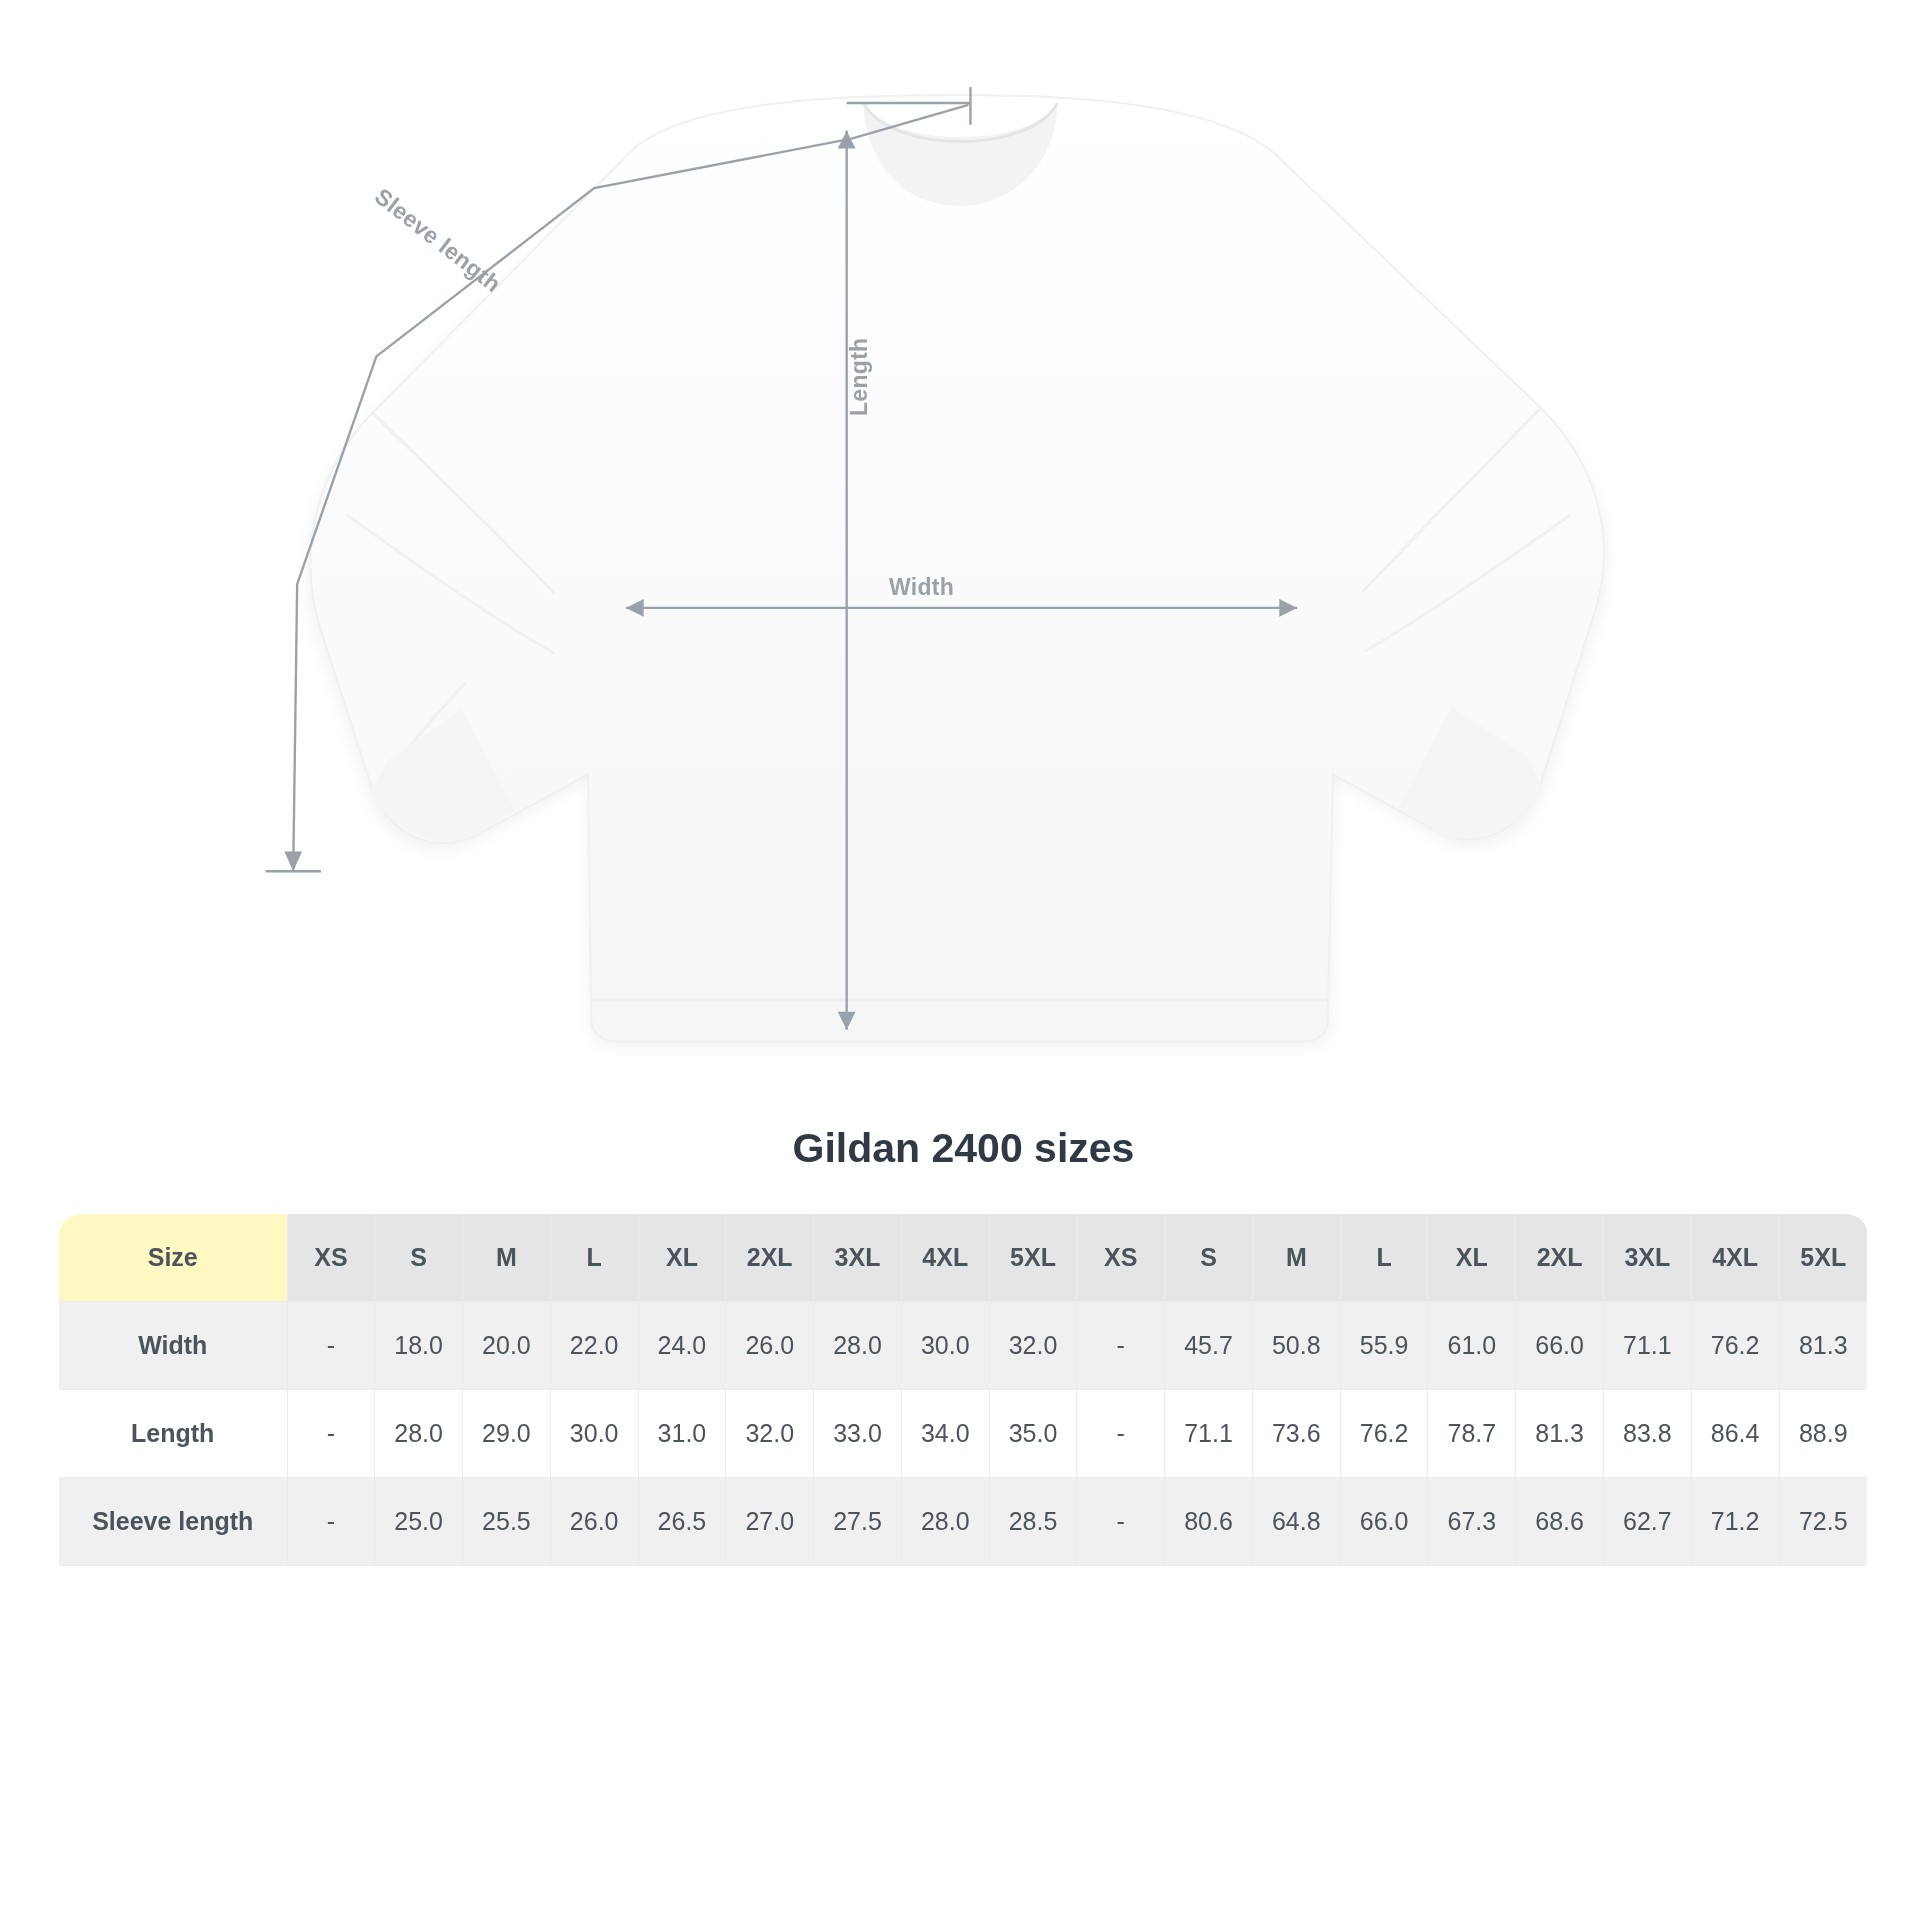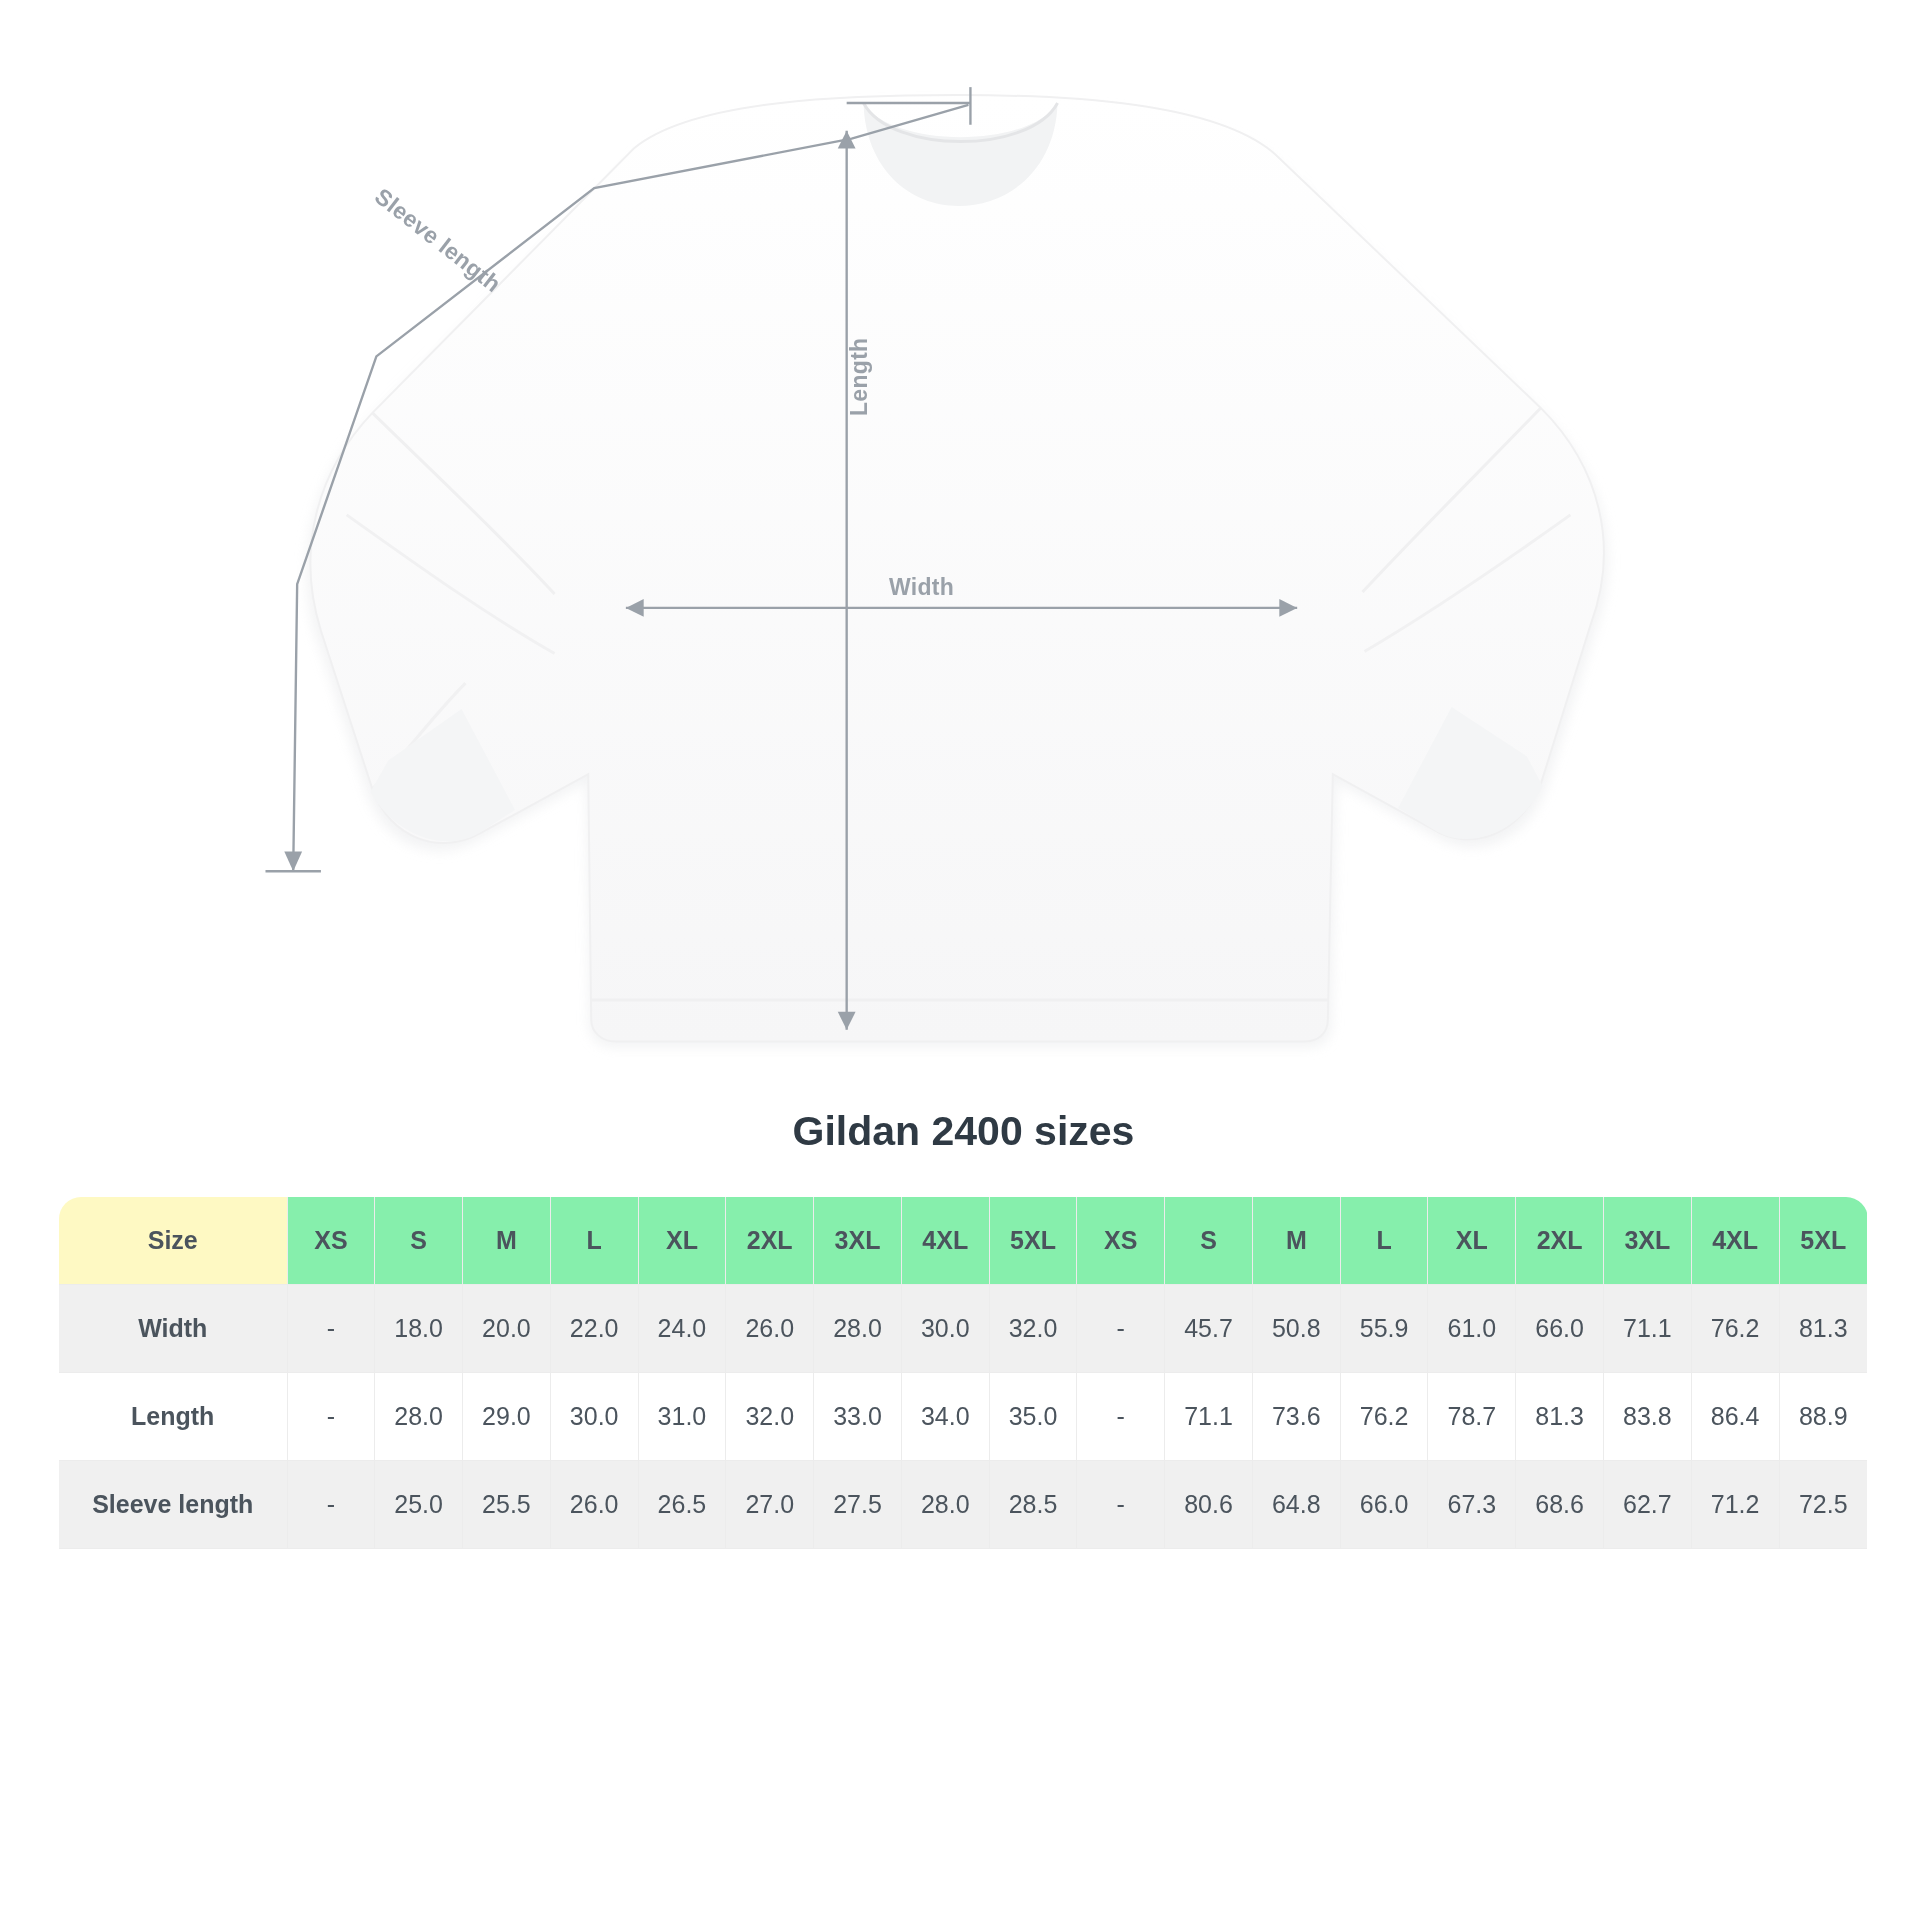--- a/index.html
+++ b/index.html
@@ -53,21 +53,21 @@
     font-size: 23px;
     left: 386px;
     top: 183px;
     transform: rotate(38deg);
     transform-origin: left top;
   }
 
   
   .title-block {
     text-align: center;
-    margin-top: 9px;
+    margin-top: 26px;
   }
   .chart-title {
     font-size: 41px;
     font-weight: bold;
     color: #2f3a44;
     margin: 0 0 22px 0;
   }
   .chart-note {
     font-size: 23px;
     font-style: italic;
@@ -109,21 +109,21 @@
     line-height: 1.2;
   }
   .unit-sub {
     font-size: 22px;
     font-style: italic;
     color: #6f7780;
     display: block;
     line-height: 1.6;
   }
   .head-row th {
-    background: #86efac;
+    background: #e5e5e5;
     font-weight: bold;
     font-size: 26px;
     color: #4b545d;
     border-right: 1px solid #ececec;
     border-bottom: 1px solid #ececec;
   }
   .head-row th:last-child { border-right: none; }
   .head-row th.rowlabel {
     background: #fef9c3;
   }

